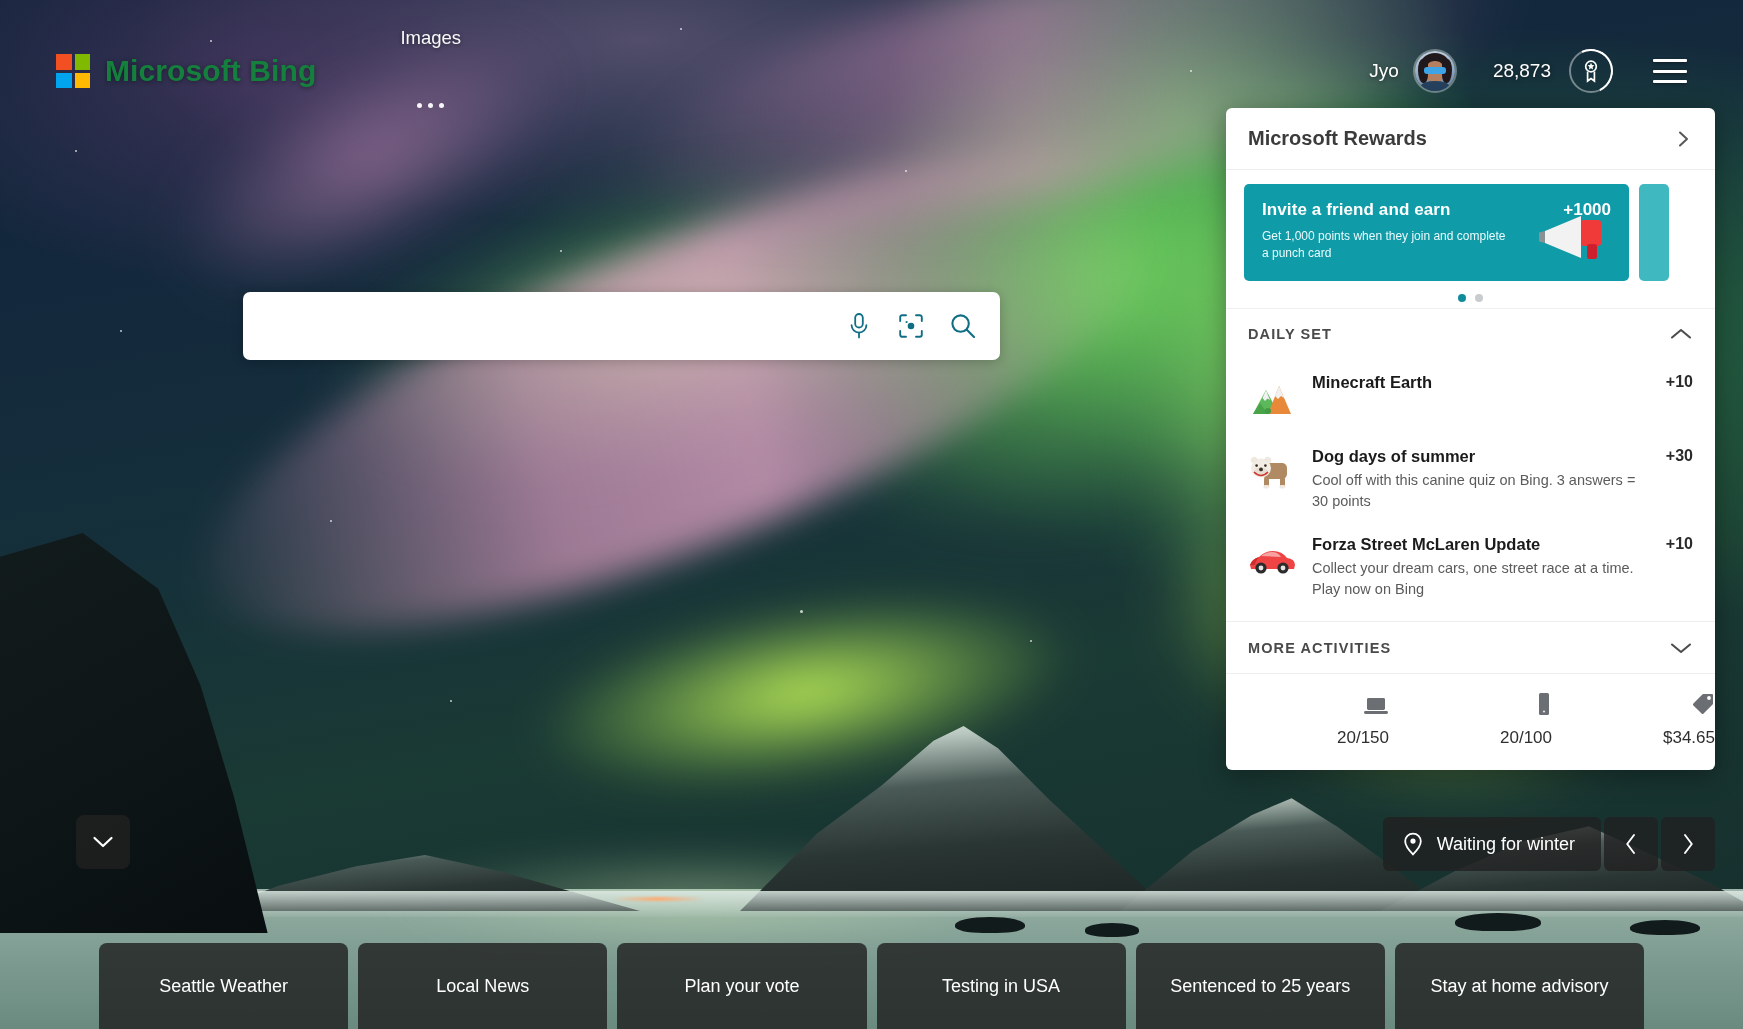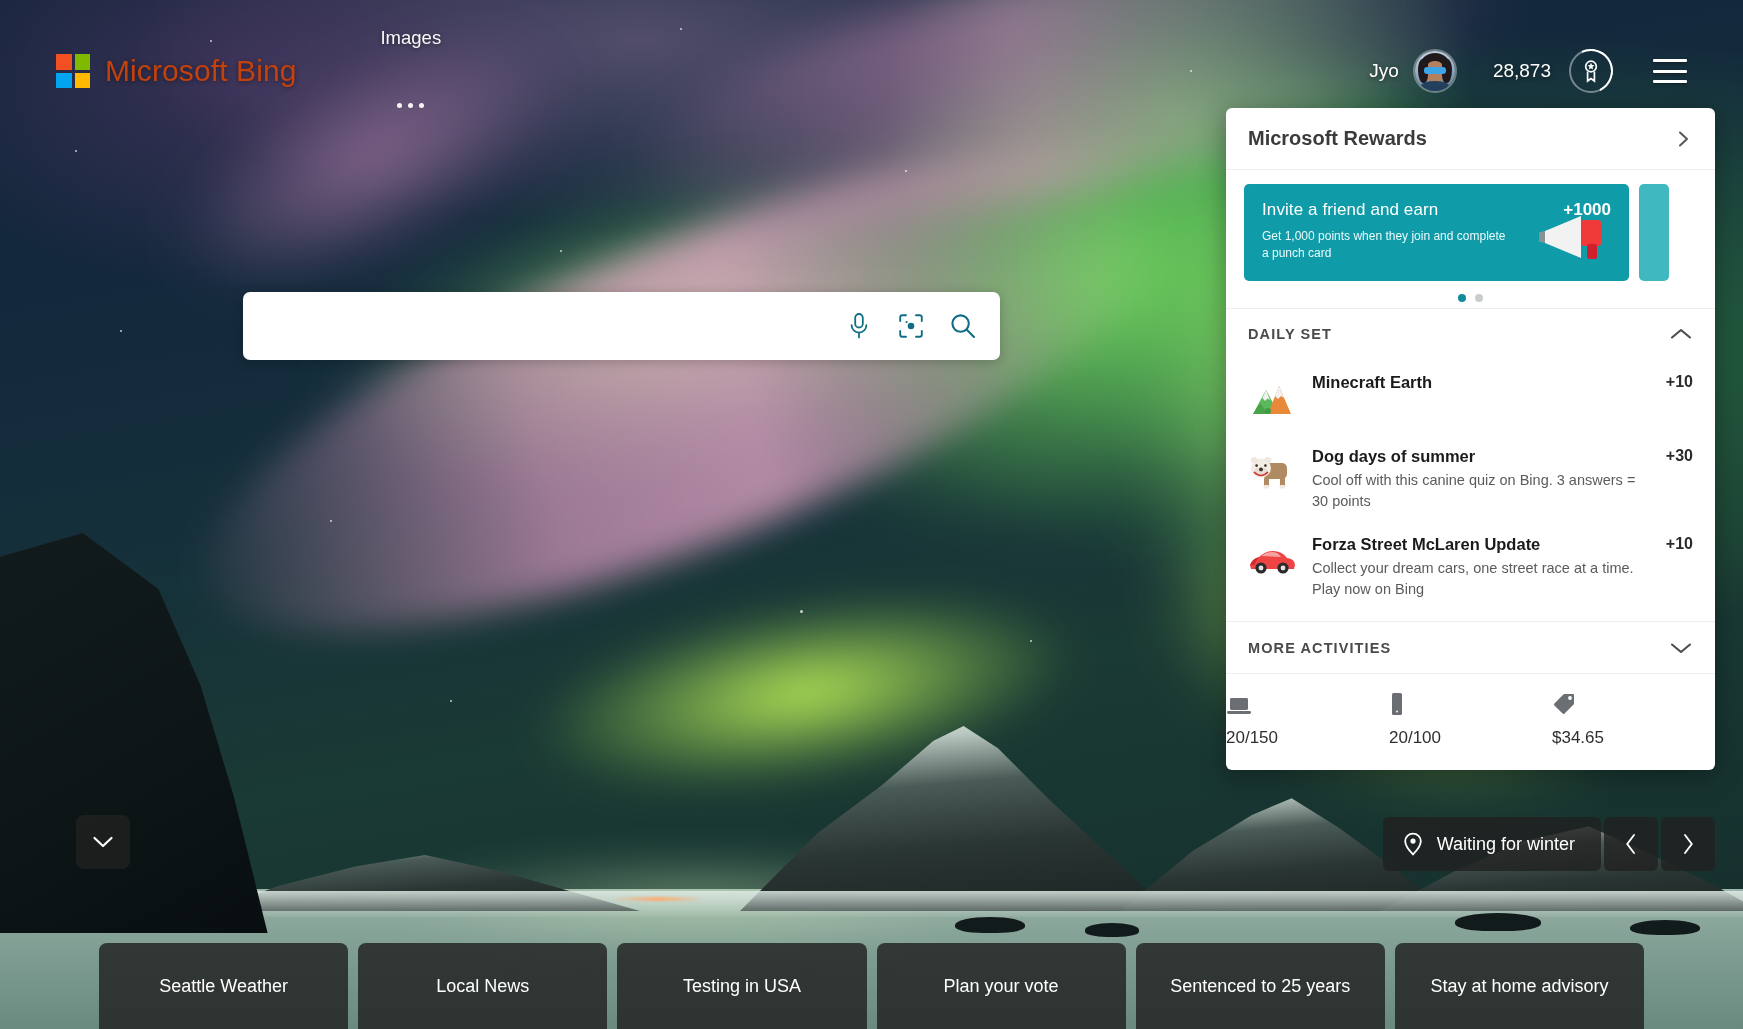--- a/index.html
+++ b/index.html
@@ -136,21 +136,21 @@
   
   .header {
     position: absolute; left: 0; top: 0; width: 1743px; height: 142px;
     display: flex; align-items: center; padding: 0 56px;
     z-index: 30;
   }
   .brand { display: flex; align-items: center; gap: 15px; }
   .ms-logo { width: 34px; height: 34px; display: grid; grid-template-columns: 1fr 1fr; grid-gap: 3px; }
   .ms-logo i { display: block; width: 100%; height: 100%; }
   .brand-name {
-    color: #c2410c; font-size: 30px; font-weight: 400; letter-spacing: .1px;
+    color: #15803d; font-size: 30px; font-weight: 700; letter-spacing: .1px;
     text-shadow: 0 1px 5px rgba(0,0,0,.45);
   }
   .nav { display: flex; align-items: center; gap: 46px; margin-left: 84px; flex-direction: column; }
   .nav-link {
     color: #fff; font-size: 18.5px; font-weight: 400; cursor: pointer;
     text-shadow: 0 1px 4px rgba(0,0,0,.5); opacity: .97;
   }
   .nav-more { display: flex; align-items: center; gap: 6px; cursor: pointer; padding: 8px 2px; }
   .nav-more span { width: 5px; height: 5px; border-radius: 50%; background: #fff; opacity: .95; }
 
@@ -233,21 +233,21 @@
   .rw-chev { margin-left: auto; color: #5a5a5a; display: flex; }
 
   .promo-rail {
     position: relative; padding: 14px 0 0 18px; display: flex; gap: 10px; overflow: hidden;
   }
   .promo {
     flex: none; width: 385px; min-height: 92px; background: #0f9ba8; border-radius: 5px;
     padding: 16px 18px 18px 18px; position: relative; color: #fff; cursor: pointer; overflow: hidden;
   }
   .promo-top { display: flex; align-items: flex-start; }
-  .promo-title { font-size: 17px; font-weight: 400; letter-spacing: .1px; }
+  .promo-title { font-size: 17px; font-weight: 700; letter-spacing: .1px; }
   .promo-pts { margin-left: auto; font-size: 17px; font-weight: 700; white-space: nowrap; }
   .promo-sub { font-size: 12px; line-height: 1.45; margin-top: 8px; max-width: 250px; color: #eafbfc; }
   .megaphone { position: absolute; right: 18px; bottom: 18px; width: 74px; height: 52px; }
   .promo-peek {
     flex: none; width: 30px; min-height: 92px; background: #3fb9bf; border-radius: 5px;
   }
   .dots { display: flex; gap: 9px; justify-content: center; padding: 13px 0 6px; }
   .dot { width: 8px; height: 8px; border-radius: 50%; background: #c9ccce; cursor: pointer; }
   .dot.on { background: #0f8b9c; }
 
@@ -267,21 +267,21 @@
   .act-ico { width: 52px; height: 52px; flex: none; display: flex; align-items: center; justify-content: center; }
   .act-ico svg { display: block; }
   .act-body { flex: 1; min-width: 0; }
   .act-name { font-size: 16.5px; font-weight: 700; color: #1b1b1b; line-height: 1.25; }
   .act-desc { font-size: 14.5px; color: #5b5b5b; line-height: 1.42; margin-top: 4px; }
   .act-pts { font-size: 16px; font-weight: 700; color: #2b2b2b; white-space: nowrap; margin-left: 8px; padding-top: 1px; }
 
   .stats {
     display: flex; border-top: 1px solid #eceef0; padding: 18px 0 22px;
   }
-  .stat { flex: 1; display: flex; flex-direction: column; align-items: flex-start; gap: 12px; cursor: pointer; }
+  .stat { flex: 1; display: flex; flex-direction: column; align-items: flex-end; gap: 12px; cursor: pointer; }
   .stat-ico { height: 24px; display: flex; align-items: flex-end; color: #6b6f73; }
   .stat-val { font-size: 17px; color: #2f2f2f; }
 
   
   .expand-btn {
     position: absolute; left: 76px; bottom: 160px; width: 54px; height: 54px;
     background: rgba(32,32,32,.84); border-radius: 8px; z-index: 25;
     display: flex; align-items: center; justify-content: center; cursor: pointer; color: #fff;
   }
   .caption-bar {
@@ -614,24 +614,24 @@
   </div>
 
   <div class="trending">
     <div class="tile">
         <span>Seattle Weather</span>
       </div>
     <div class="tile">
         <span>Local News</span>
       </div>
     <div class="tile">
+        <span>Plan your vote</span>
+      </div>
+    <div class="tile">
         <span>Testing in USA</span>
-      </div>
-    <div class="tile">
-        <span>Plan your vote</span>
       </div>
     <div class="tile">
         <span>Sentenced to 25 years</span>
       </div>
     <div class="tile">
         <span>Stay at home advisory</span>
       </div>
   </div>
 
 </div>

